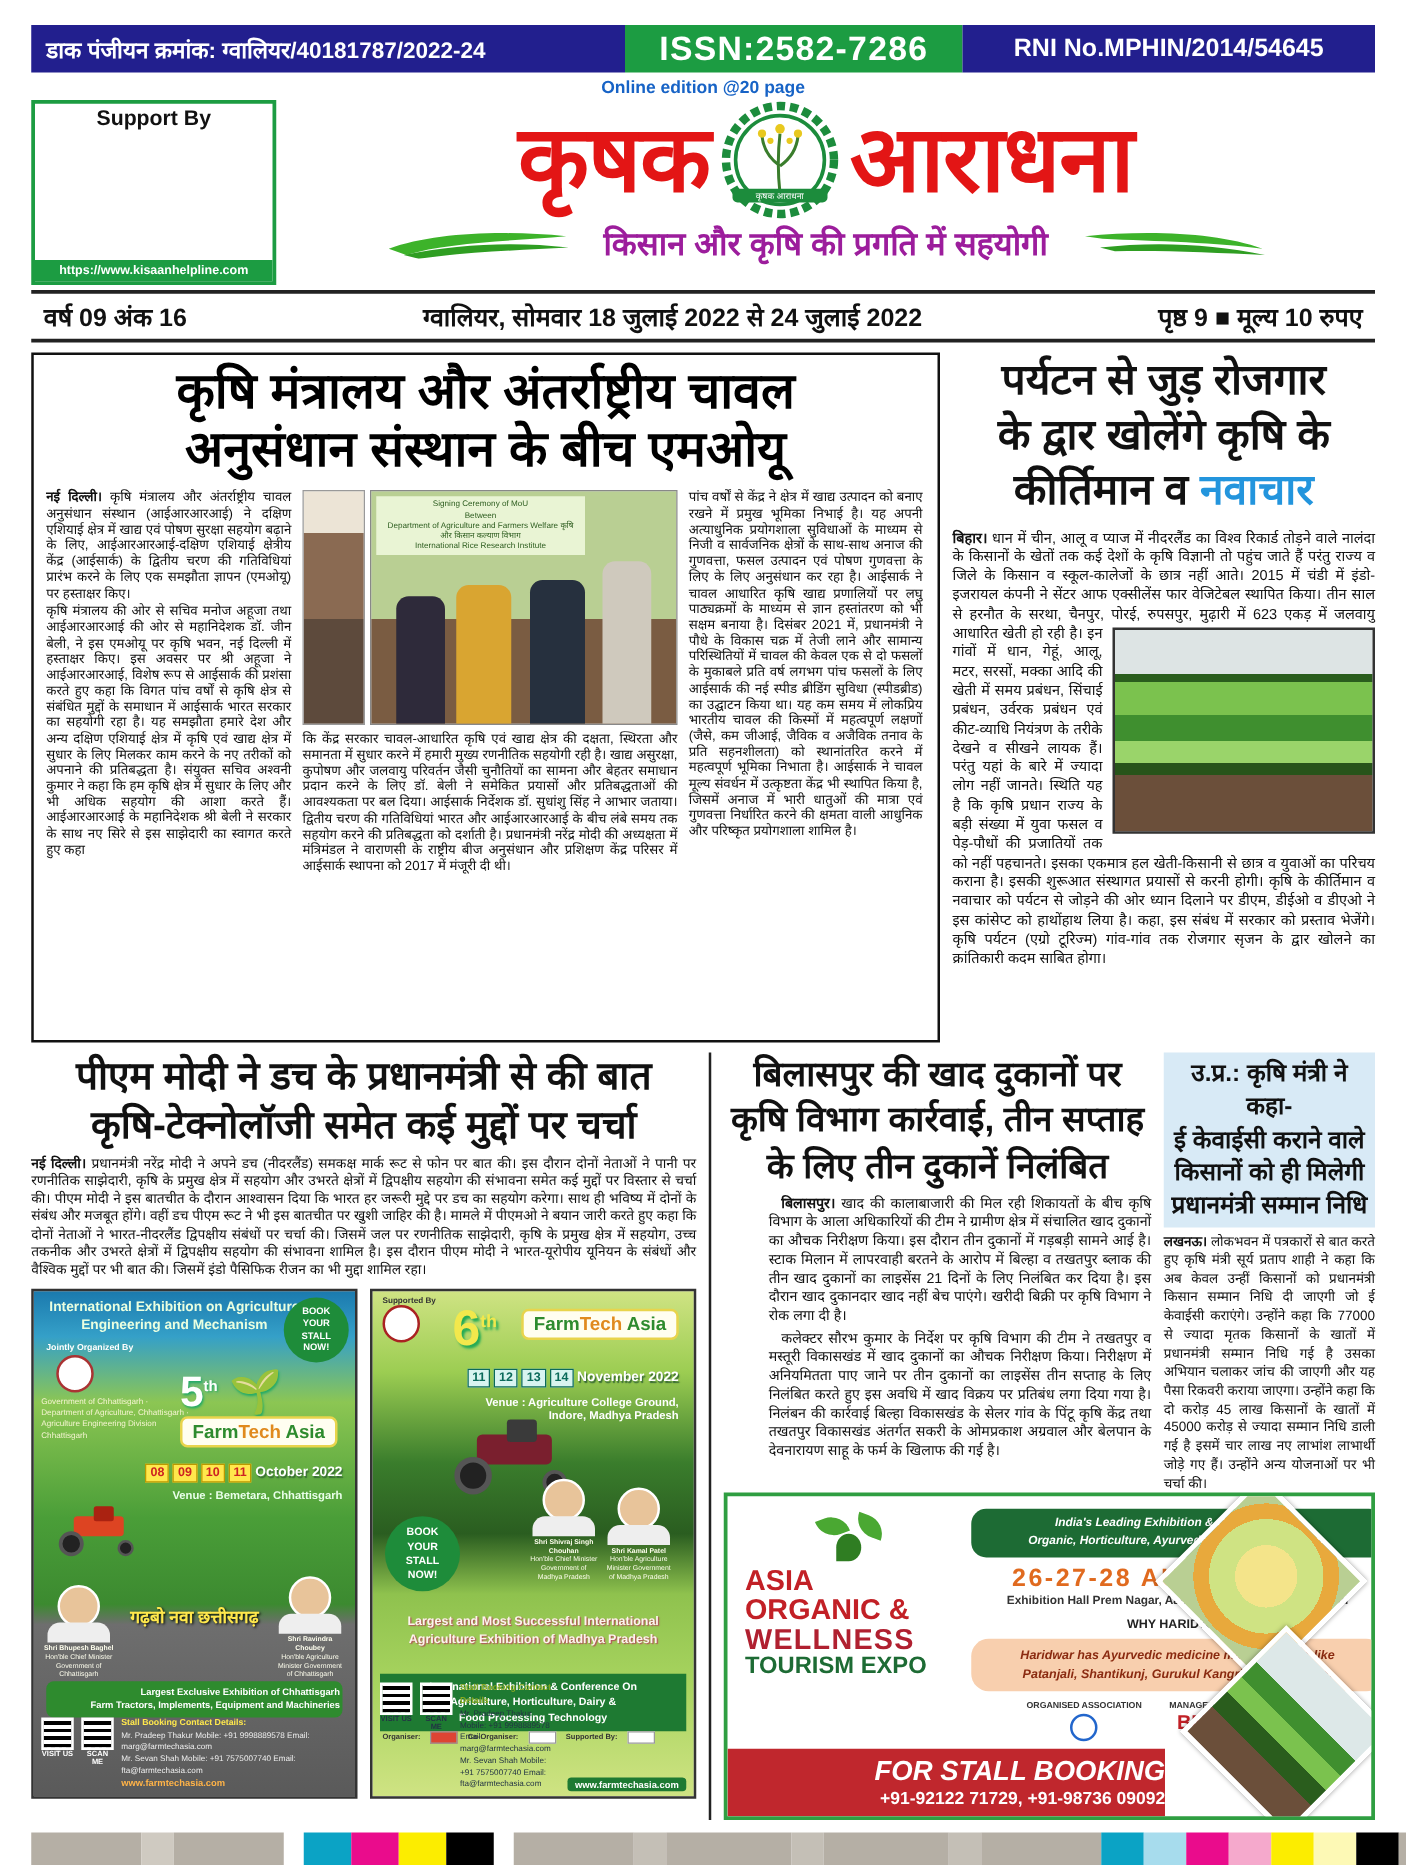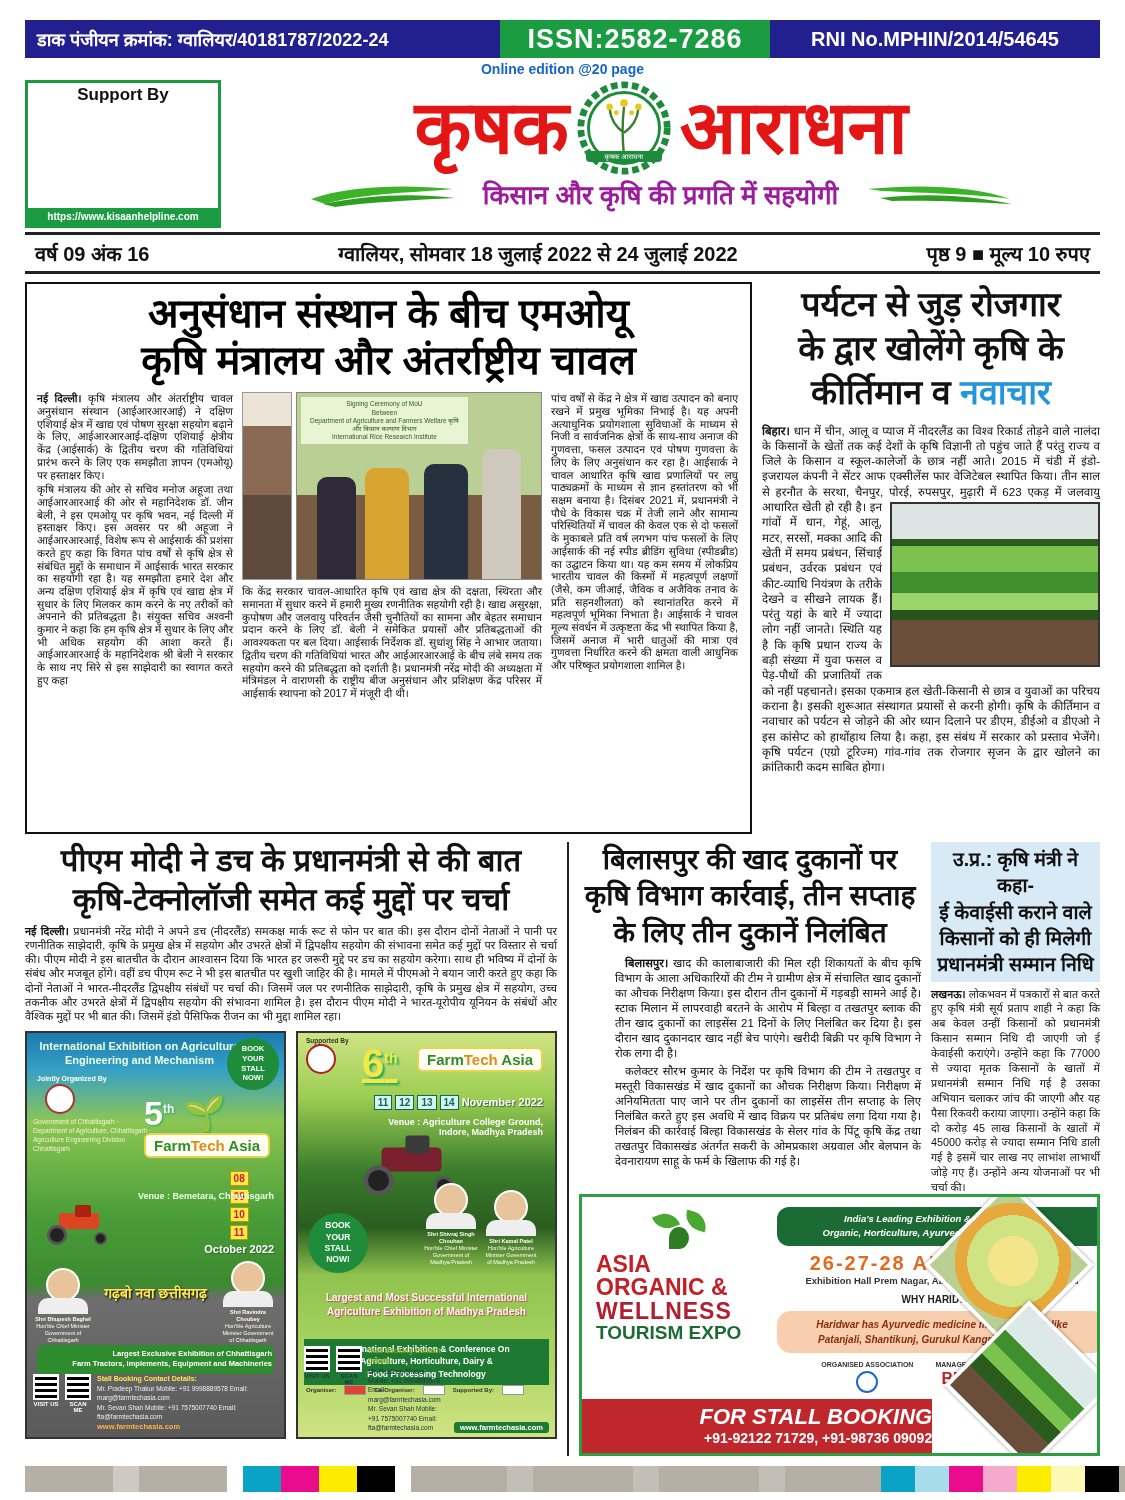--- a/index.html
+++ b/index.html
@@ -89,21 +89,21 @@
             margin-left:18px; }
   .govt { font-size:6.5px; color:#f4f4d0; margin:3px 0 0 6px; line-height:1.4; }
   .ed5 { position:absolute; top:60px; right:58px; font-size:34px; font-weight:800; color:#fff;
          text-shadow:1px 1px 2px #2a6; }
   .ed5 sup { font-size:12px; }
   .fta-pill { position:absolute; background:#fffef0; border:2px solid #e8d44c; border-radius:6px;
               font-weight:800; padding:2px 8px; font-size:15px;margin-left:44px; }
   .fta-pill .g { color:#2e8b2e; } .fta-pill .o { color:#e08a1e; }
   .ft5 .fta-pill { top:100px; right:14px; }
   .dates-row { position:absolute; display:flex; gap:3px; align-items:center; font-weight:bold; }
-  .ft5 .dates-row { top:138px; right:10px;flex-direction:column; }
+  .ft5 .dates-row { top:138px; right:10px; }
   .datebox { background:#ffe84c; color:#c22; font-size:10px; padding:1px 3px; border:1px solid #b90; }
   .datebox.teal { background:#d8f4f0; color:#0a6a5a; border-color:#0a6a5a; }
   .month { color:#fff; font-size:11px; text-shadow:1px 1px 1px #363; }
   .venue { position:absolute; font-size:9px; font-weight:bold; color:#eaffea; text-align:right; }
   .ft5 .venue { top:158px; right:10px; }
   .tractor { position:absolute; width:70px; height:34px; }
   .ft5 .tractor { top:178px; left:18px; }
   .tr-body { position:absolute; left:14px; top:2px; width:40px; height:16px; background:#d42; border-radius:3px; }
   .tr-cab { position:absolute; left:30px; top:-6px; width:16px; height:12px; background:#a21; border-radius:2px; }
   .tr-w1 { position:absolute; left:2px; bottom:0; width:20px; height:20px; background:#222; border-radius:50%; border:3px solid #555; }
@@ -123,21 +123,21 @@
   .qr { width:26px; height:26px; background:
         repeating-linear-gradient(0deg,#000 0 3px,#fff 3px 6px),
         repeating-linear-gradient(90deg,rgba(0,0,0,.6) 0 3px,rgba(255,255,255,.6) 3px 6px); border:2px solid #fff; }
   .qlbl { font-size:6px; color:#fff; font-weight:bold; margin-top:1px; }
   .contact { font-size:6.5px; line-height:1.45; color:#eee; }
   .contact .ch { color:#ffe84c; font-weight:bold; font-size:7px; }
   .weburl { color:#ffb347; font-weight:bold; font-size:7.5px; }
   .ft6 { background:linear-gradient(180deg,#cfe383 0,#9ccd52 16%,#3a7d2c 34%,#2a5d20 48%,#8fc24e 60%,#a8d45f 78%,#cfe383 100%); }
   .supported { font-size:6.5px; color:#333; font-weight:bold; margin:4px 0 0 8px; }
   .ft6 .emblem { border-color:#a22; margin-left:8px; }
-  .ed6 { position:absolute; top:8px; left:64px; font-size:40px; font-weight:800; color:#f2e84c; text-shadow:2px 2px 2px #2a5;text-decoration:underline; }
+  .ed6 { position:absolute; top:8px; left:64px; font-size:40px; font-weight:800; color:#f2e84c; text-shadow:2px 2px 2px #2a5; }
   .ed6 sup { font-size:14px; }
   .ft6 .fta-pill { top:14px; right:12px; }
   .ft6 .dates-row { top:62px; right:12px; }
   .ft6 .venue { top:84px; right:12px; color:#fff; }
   .ft6 .tractor { top:120px; left:80px; transform:scale(1.5); }
   .ft6 .book-circle { top:180px; left:10px; width:60px; height:60px; font-size:8.5px; }
   .ft6 .people-band { top:150px; right:8px; left:auto; gap:4px; }
   .ft6-line1 { position:absolute; top:258px; left:8px; right:8px; text-align:center; font-size:10px;
                font-weight:800; color:#fdf3ee; text-shadow:1px 1px 1px #b5485a; line-height:1.45; }
   .ft6-band { position:absolute; top:306px; left:6px; right:6px; background:#1e7a32; text-align:center;
@@ -237,22 +237,22 @@
 
   <div class="dateline">
     <span>वर्ष 09   अंक 16</span>
     <span>ग्वालियर, सोमवार 18 जुलाई 2022 से 24 जुलाई 2022</span>
     <span>पृष्ठ 9 ■ मूल्य 10 रुपए</span>
   </div>
 
   <div class="main-top">
     <div class="mou-box">
       <div class="mou-head">
+        <div>कृषि मंत्रालय और अंतर्राष्ट्रीय चावल</div>
         <div>अनुसंधान संस्थान के बीच एमओयू</div>
-        <div>कृषि मंत्रालय और अंतर्राष्ट्रीय चावल</div>
       </div>
       <div class="mou-body">
         <div>
           <p><b>नई दिल्ली।</b> <span>कृषि मंत्रालय और अंतर्राष्ट्रीय चावल अनुसंधान संस्थान (आईआरआरआई) ने दक्षिण एशियाई क्षेत्र में खाद्य एवं पोषण सुरक्षा सहयोग बढ़ाने के लिए, आईआरआरआई-दक्षिण एशियाई क्षेत्रीय केंद्र (आईसार्क) के द्वितीय चरण की गतिविधियां प्रारंभ करने के लिए एक समझौता ज्ञापन (एमओयू) पर हस्ताक्षर किए।</span></p>
           <p><span>कृषि मंत्रालय की ओर से सचिव मनोज अहूजा तथा आईआरआरआई की ओर से महानिदेशक डॉ. जीन बेली, ने इस एमओयू पर कृषि भवन, नई दिल्ली में हस्ताक्षर किए। इस अवसर पर श्री अहूजा ने आईआरआरआई, विशेष रूप से आईसार्क की प्रशंसा करते हुए कहा कि विगत पांच वर्षों से कृषि क्षेत्र से संबंधित मुद्दों के समाधान में आईसार्क भारत सरकार का सहयोगी रहा है। यह समझौता हमारे देश और अन्य दक्षिण एशियाई क्षेत्र में कृषि एवं खाद्य क्षेत्र में सुधार के लिए मिलकर काम करने के नए तरीकों को अपनाने की प्रतिबद्धता है। संयुक्त सचिव अश्वनी कुमार ने कहा कि हम कृषि क्षेत्र में सुधार के लिए और भी अधिक सहयोग की आशा करते हैं। आईआरआरआई के महानिदेशक श्री बेली ने सरकार के साथ नए सिरे से इस साझेदारी का स्वागत करते हुए कहा</span></p>
         </div>
         <div>
           <div class="photo-row">
             <div class="portrait"></div>
             <div class="signing">

